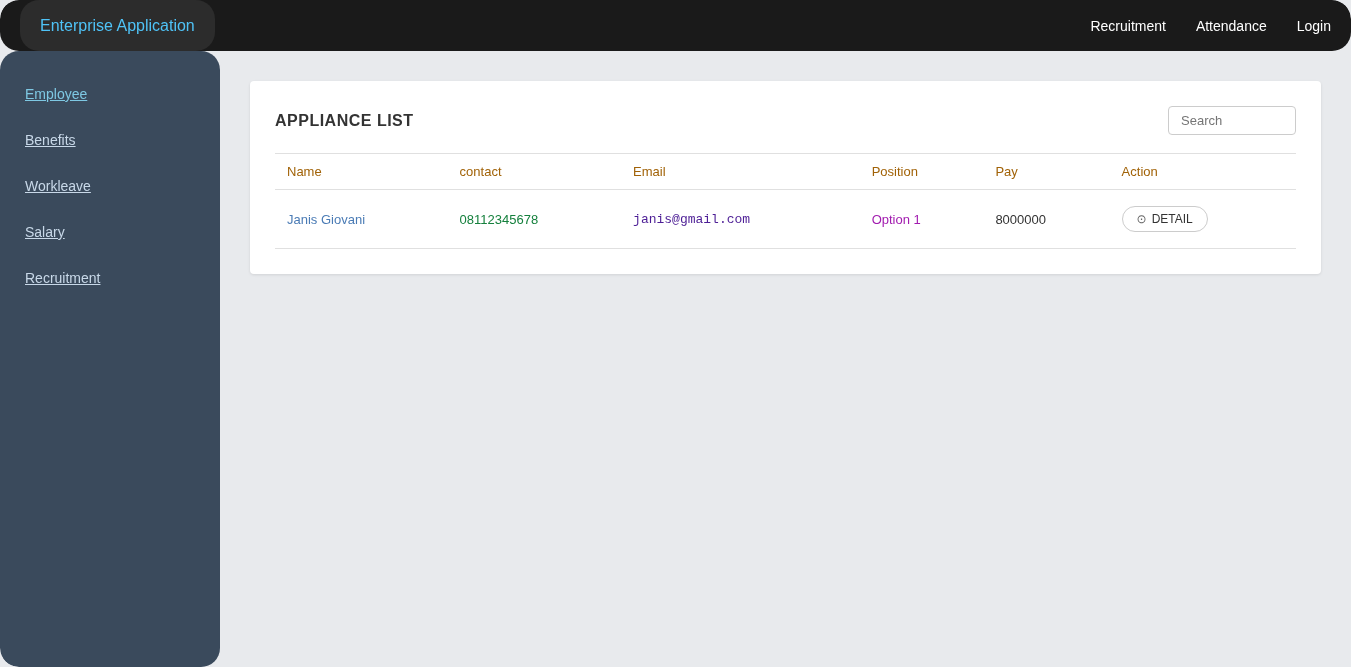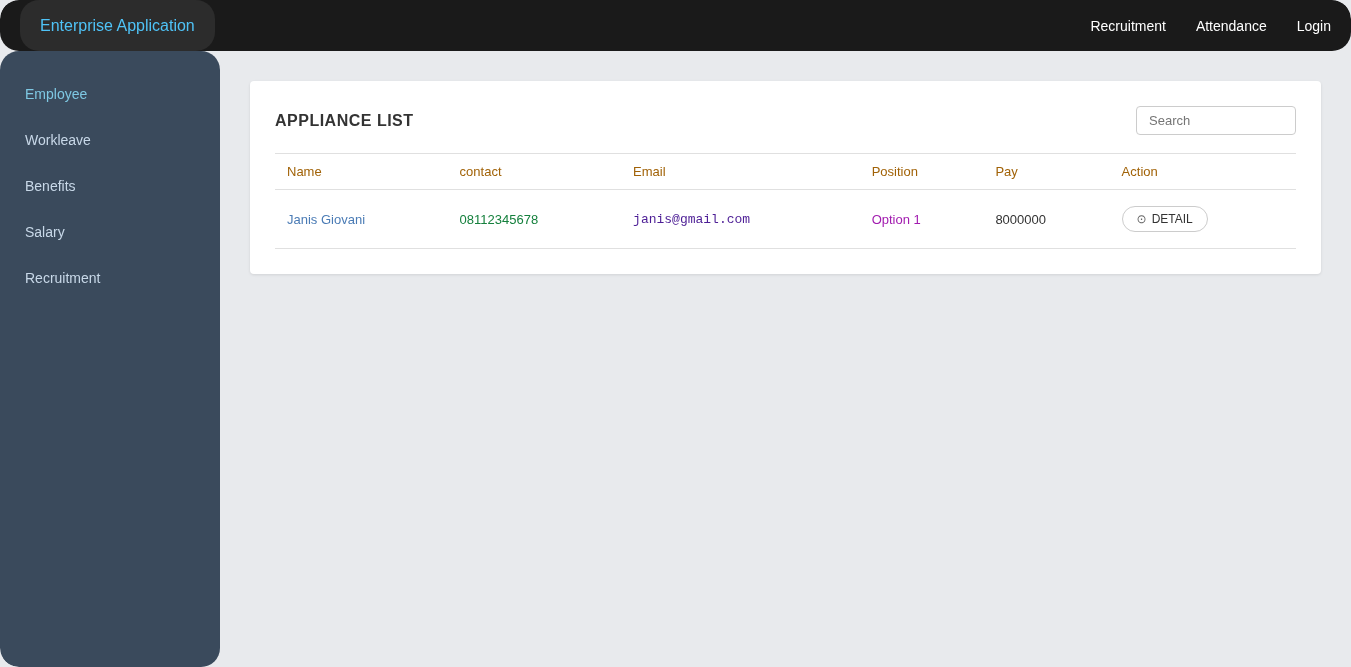--- a/index.html
+++ b/index.html
@@ -61,20 +61,21 @@
       background-color: #3a4a5c;
       padding: 20px 0;
       flex-shrink: 0;
     }
 
     .sidebar-item {
       padding: 15px 25px;
       color: #c8d8e8;
       font-size: 14px;
       cursor: pointer;
+      text-decoration: underline;
     }
 
     .sidebar-item.active {
       color: #7ec8e3;
     }
 
     
     .main-content {
       flex: 1;
       padding: 30px;
@@ -101,21 +102,21 @@
       font-weight: bold;
       color: #333333;
       letter-spacing: 0.5px;
     }
 
     .search-input {
       border: 1px solid #cccccc;
       border-radius: 4px;
       padding: 6px 12px;
       font-size: 13px;
-      width: 160px;
+      width: 128px;
       color: #666;
       outline: none;
     }
 
     
     .data-table {
       width: 100%;
       border-collapse: collapse;
       font-size: 13px;
     }
@@ -190,24 +191,24 @@
   </div>
 </nav>
 
 <div class="layout">
 
   <aside class="sidebar">
     <div class="sidebar-item active">
       <span>Employee</span>
     </div>
     <div class="sidebar-item">
+      <span>Benefits</span>
+    </div>
+    <div class="sidebar-item">
       <span>Workleave</span>
-    </div>
-    <div class="sidebar-item">
-      <span>Benefits</span>
     </div>
     <div class="sidebar-item">
       <span>Salary</span>
     </div>
     <div class="sidebar-item">
       <span>Recruitment</span>
     </div>
   </aside>
 
   <main class="main-content">

